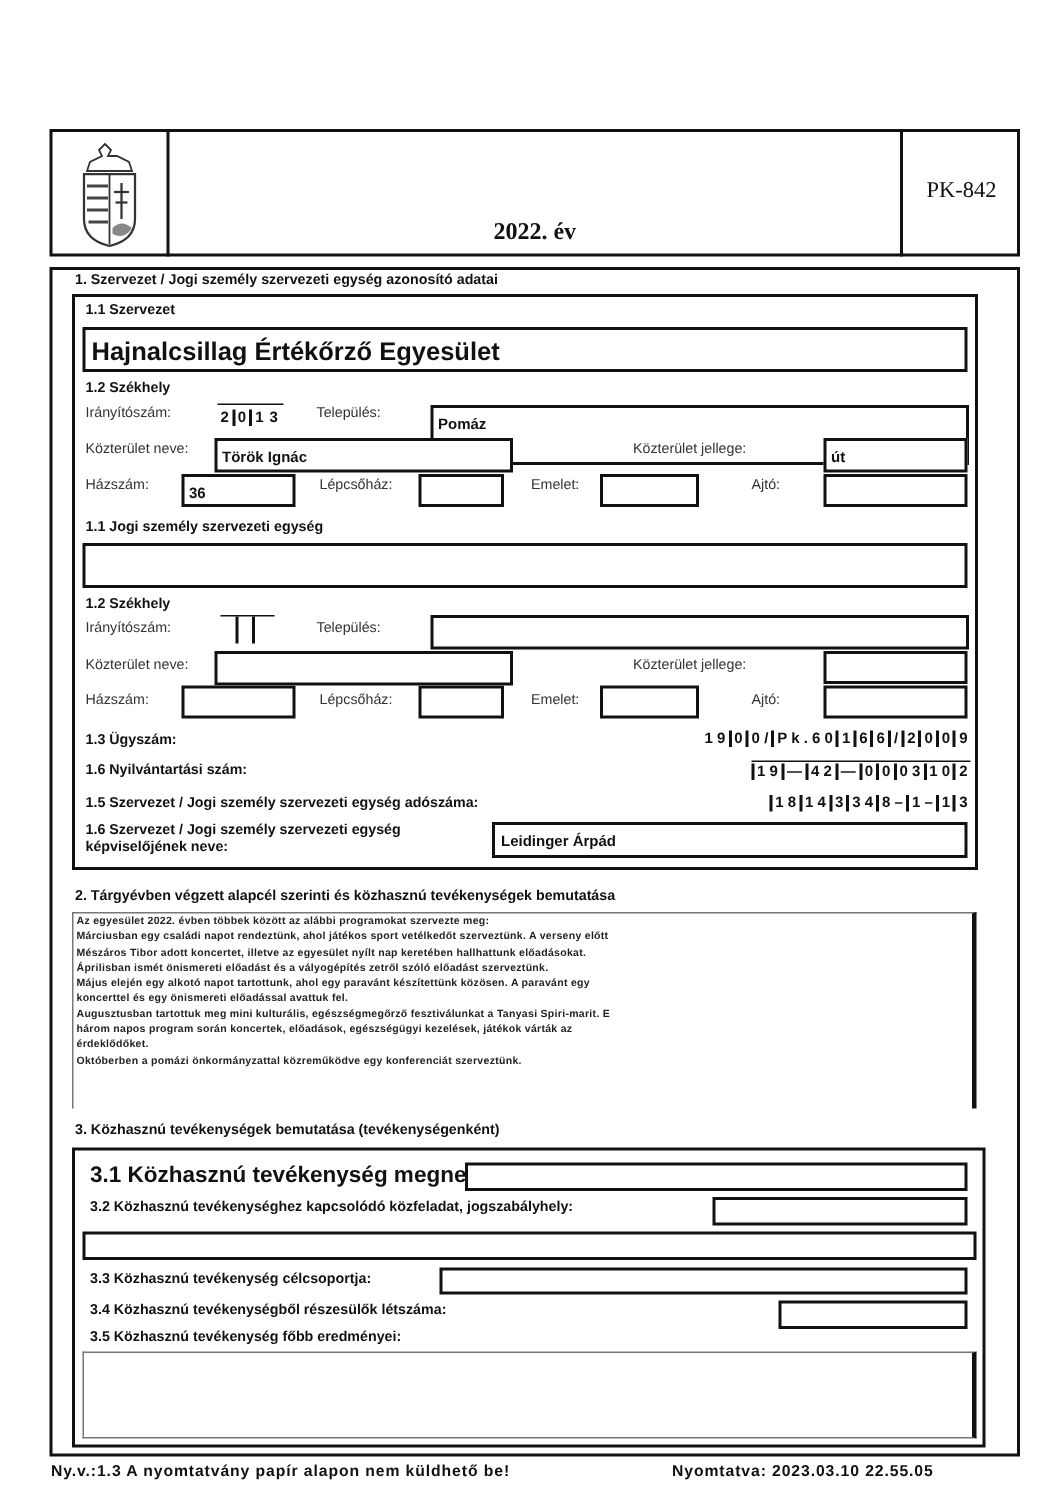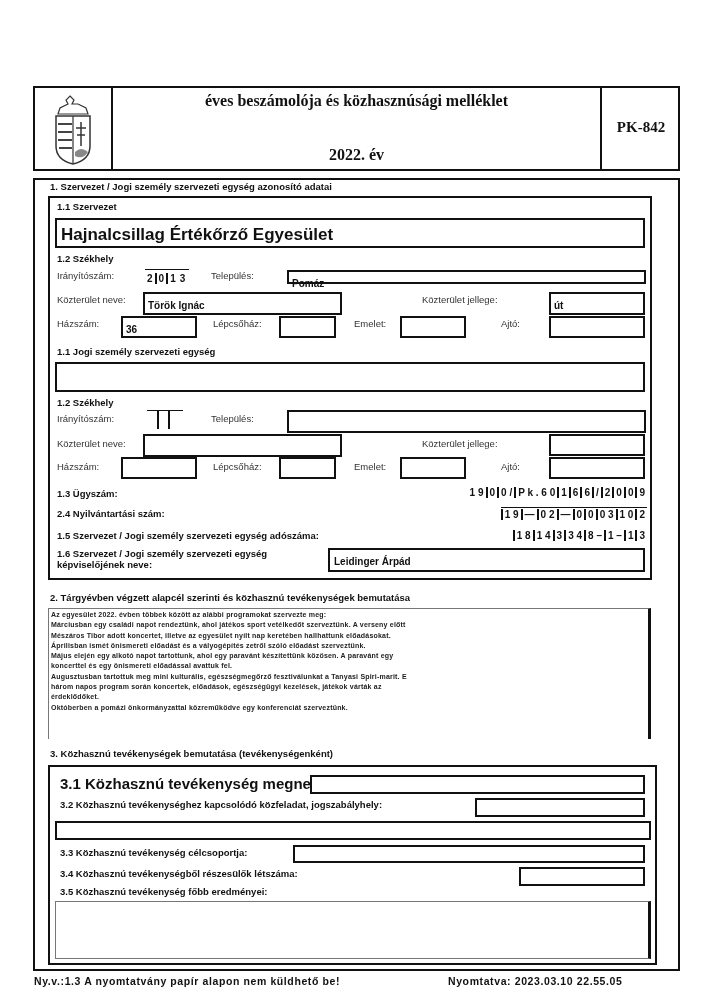--- a/index.html
+++ b/index.html
@@ -2,21 +2,21 @@
 <html><head>
 <meta charset="utf-8">
 <style>
   html, body { margin:0; padding:0; background:#ffffff; }
   body { width:705px; height:1007px; position:relative; overflow:hidden; font-family:"Liberation Sans", sans-serif; color:#111; }
   .abs { position:absolute; }
   .box { position:absolute; border:2px solid #111; box-sizing:border-box; background:#fff; }
   .lbl { position:absolute; font-size:9.5px; color:#333; white-space:nowrap; }
   .hdr { position:absolute; font-size:10px; font-weight:bold; color:#111; white-space:nowrap; }
   .val { position:absolute; font-size:10px; font-weight:bold; color:#111; white-space:nowrap; }
-  .serif { font-family:"Liberation Serif", serif;font-weight:bold; }
+  .serif { font-family:"Liberation Serif", serif; }
   .digits { position:absolute; font-size:10px; font-weight:bold; white-space:nowrap; letter-spacing:0; }
   .digits span { display:inline-block; padding:0 2px; }
   .digits span.bl { border-left:2px solid #111; }
   .free-text { position:absolute; font-size:7px; font-weight:bold; line-height:10.3px; color:#222; white-space:pre-wrap; letter-spacing:0.2px; }
   .footer { position:absolute; font-size:10.5px; font-weight:bold; letter-spacing:0.6px; color:#111; white-space:nowrap; }
 </style>
 </head>
 <body>
 
 <div class="box" style="left:33px;top:86px;width:647px;height:85px;"></div>
@@ -31,21 +31,20 @@
   <line x1="10" y1="38" x2="24" y2="38" stroke="#444" stroke-width="2"></line>
   <line x1="10" y1="46" x2="24" y2="46" stroke="#444" stroke-width="2"></line>
   <line x1="11" y1="54" x2="24" y2="54" stroke="#444" stroke-width="2"></line>
   <line x1="33" y1="28" x2="33" y2="52" stroke="#333" stroke-width="1.5"></line>
   <line x1="28" y1="34" x2="38" y2="34" stroke="#333" stroke-width="1.5"></line>
   <line x1="29" y1="41" x2="37" y2="41" stroke="#333" stroke-width="1.5"></line>
   <path d="M27 58 Q33 52 40 58 Q35 66 27 62 Z" fill="#888"></path>
 </svg>
 
 <div class="abs serif" style="left:113px;top:92px;width:487px;text-align:center;font-size:16px;font-weight:bold;line-height:18px;">
-  <div>éves beszámolója és közhasznúsági melléklet</div>
 </div>
 <div class="abs serif" style="left:113px;top:146px;width:487px;text-align:center;font-size:16px;font-weight:bold;">2022. év</div>
 <div class="abs serif" style="left:602px;top:119px;width:78px;text-align:center;font-size:15px;">PK-842</div>
 
 <div class="box" style="left:33px;top:178px;width:647px;height:793px;"></div>
 
 <div class="hdr" style="left:50px;top:181px;font-size:9.5px;">1. Szervezet / Jogi személy szervezeti egység azonosító adatai</div>
 <div class="box" style="left:48px;top:196px;width:604px;height:384px;"></div>
 
 <div class="hdr" style="left:57px;top:201px;font-size:9.5px;">1.1 Szervezet</div>
@@ -55,21 +54,21 @@
 
 <div class="hdr" style="left:57px;top:253px;font-size:9.5px;">1.2 Székhely</div>
 
 <div class="lbl" style="left:57px;top:270px;">Irányítószám:</div>
 <div class="abs" style="left:145px;top:269px;width:44px;height:18px;border-top:1.5px solid #111;">
   <div class="digits" style="left:0;top:3px;">
     <span>2</span><span class="bl">0</span><span class="bl">1</span><span>3</span>
   </div>
 </div>
 <div class="lbl" style="left:211px;top:270px;">Település:</div>
-<div class="box" style="left:287px;top:270px;width:359px;height:14px;">
+<div class="box" style="left:287px;top:270px;width:359px;height:40px;">
   <span class="val" style="left:3px;top:6px;">Pomáz</span>
 </div>
 
 <div class="lbl" style="left:57px;top:294px;">Közterület neve:</div>
 <div class="box" style="left:143px;top:292px;width:199px;height:23px;">
   <span class="val" style="left:3px;top:6px;">Török Ignác</span>
 </div>
 <div class="lbl" style="left:422px;top:294px;">Közterület jellege:</div>
 <div class="box" style="left:549px;top:292px;width:96px;height:23px;">
   <span class="val" style="left:3px;top:6px;">út</span>
@@ -130,22 +129,22 @@
   <span class="val" style="left:3px;top:6px;"></span>
 </div>
 <div class="lbl" style="left:501px;top:461px;">Ajtó:</div>
 <div class="box" style="left:549px;top:457px;width:96px;height:22px;">
   <span class="val" style="left:3px;top:6px;"></span>
 </div>
 
 <div class="hdr" style="left:57px;top:488px;font-size:9.5px;">1.3 Ügyszám:</div>
 <div class="digits" style="right:58px;top:487px;" id="case-digits"><span>1 9</span><span class="bl">0</span><span class="bl">0 /</span><span class="bl">P k . 6 0</span><span class="bl">1</span><span class="bl">6</span><span class="bl">6</span><span class="bl">/</span><span class="bl">2</span><span class="bl">0</span><span class="bl">0</span><span class="bl">9</span></div>
 
-<div class="hdr" style="left:57px;top:508px;font-size:9.5px;">2.4 Nyilvántartási szám:</div>
-<div class="digits" style="right:58px;top:507px;border-top:1.5px solid #111;padding-top:1px;" id="registry-digits"><span class="bl">1 9</span><span class="bl">—</span><span class="bl">0 2</span><span class="bl">—</span><span class="bl">0</span><span class="bl">0</span><span class="bl">0 3</span><span class="bl">1 0</span><span class="bl">2</span></div>
+<div class="hdr" style="left:57px;top:508px;font-size:9.5px;">1.6 Nyilvántartási szám:</div>
+<div class="digits" style="right:58px;top:507px;border-top:1.5px solid #111;padding-top:1px;" id="registry-digits"><span class="bl">1 9</span><span class="bl">—</span><span class="bl">4 2</span><span class="bl">—</span><span class="bl">0</span><span class="bl">0</span><span class="bl">0 3</span><span class="bl">1 0</span><span class="bl">2</span></div>
 
 <div class="hdr" style="left:57px;top:502px;font-size:9.5px;margin-top:28px;">1.5 Szervezet / Jogi személy szervezeti egység adószáma:</div>
 <div class="digits" style="right:58px;top:530px;" id="tax-digits"><span class="bl">1 8</span><span class="bl">1 4</span><span class="bl">3</span><span class="bl">3 4</span><span class="bl">8 –</span><span class="bl">1 –</span><span class="bl">1</span><span class="bl">3</span></div>
 
 <div class="hdr" style="left:57px;top:548px;font-size:9.5px;line-height:11px;">
   <div>1.6 Szervezet / Jogi személy szervezeti egység</div>
   <div>képviselőjének neve:</div>
 </div>
 <div class="box" style="left:328px;top:548px;width:317px;height:24px;">
   <span class="val" style="left:4px;top:6px;">Leidinger Árpád</span>

